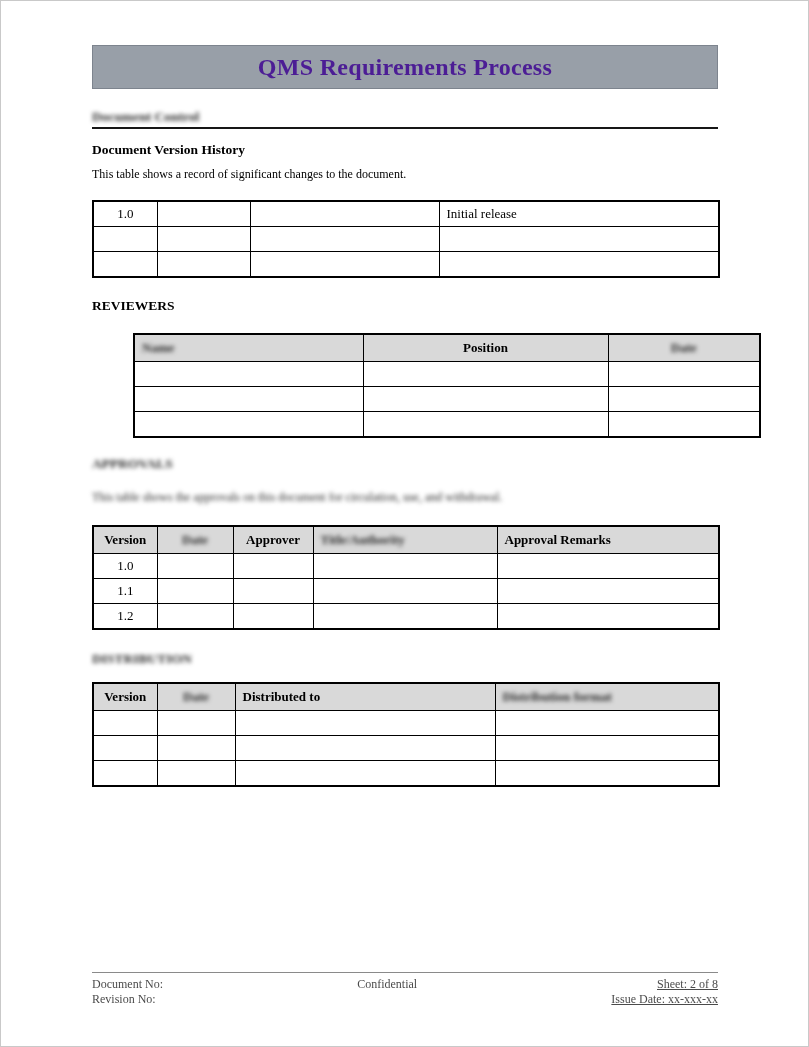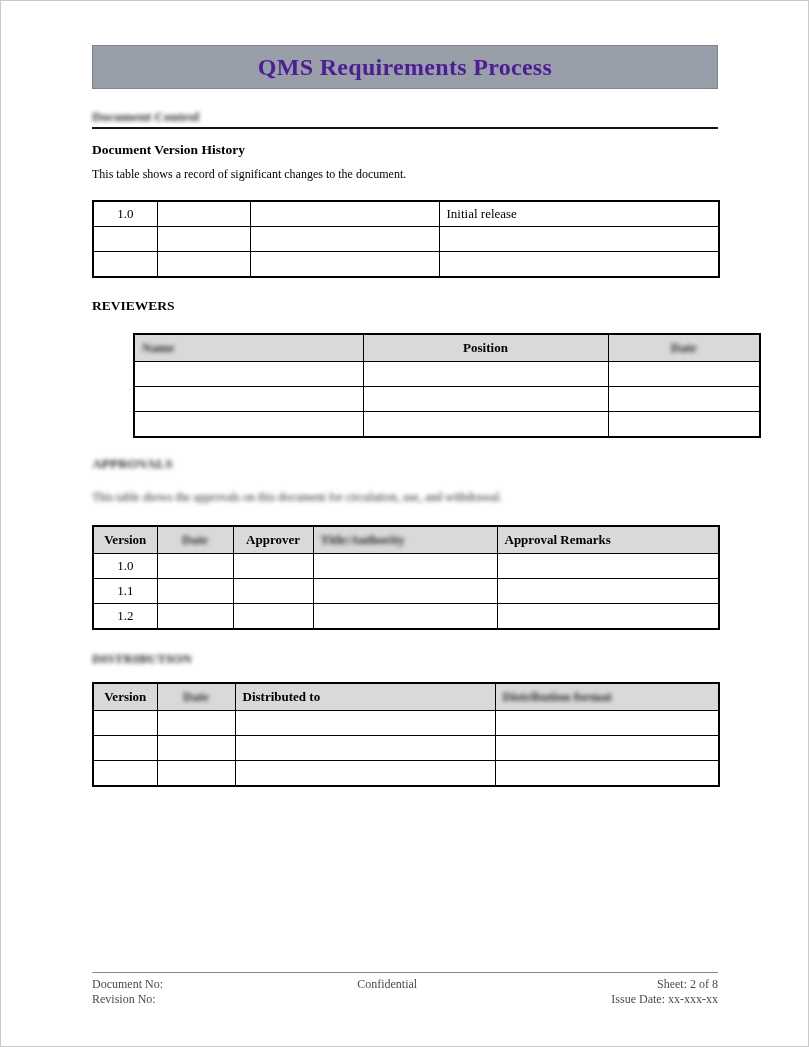--- a/index.html
+++ b/index.html
@@ -55,21 +55,21 @@
 
   
   .footer {
     position:absolute; left:91px; width:626px; top:971px;
     border-top:1px solid #8a8a8a; padding-top:4px;
     display:flex; justify-content:space-between;
     font-size:12px; color:#4b4b4b; line-height:1.22;
   }
   .footer .left  { text-align:left; }
   .footer .mid   { text-align:center; flex:1; }
-  .footer .right { text-align:right; }
+  .footer .right { text-align:right;text-decoration:underline; }
 </style>
 </head>
 <body>
 
 <div class="page">
   <div class="content">
 
     <div class="title-bar">
       <span class="title">QMS Requirements Process</span>
     </div>

